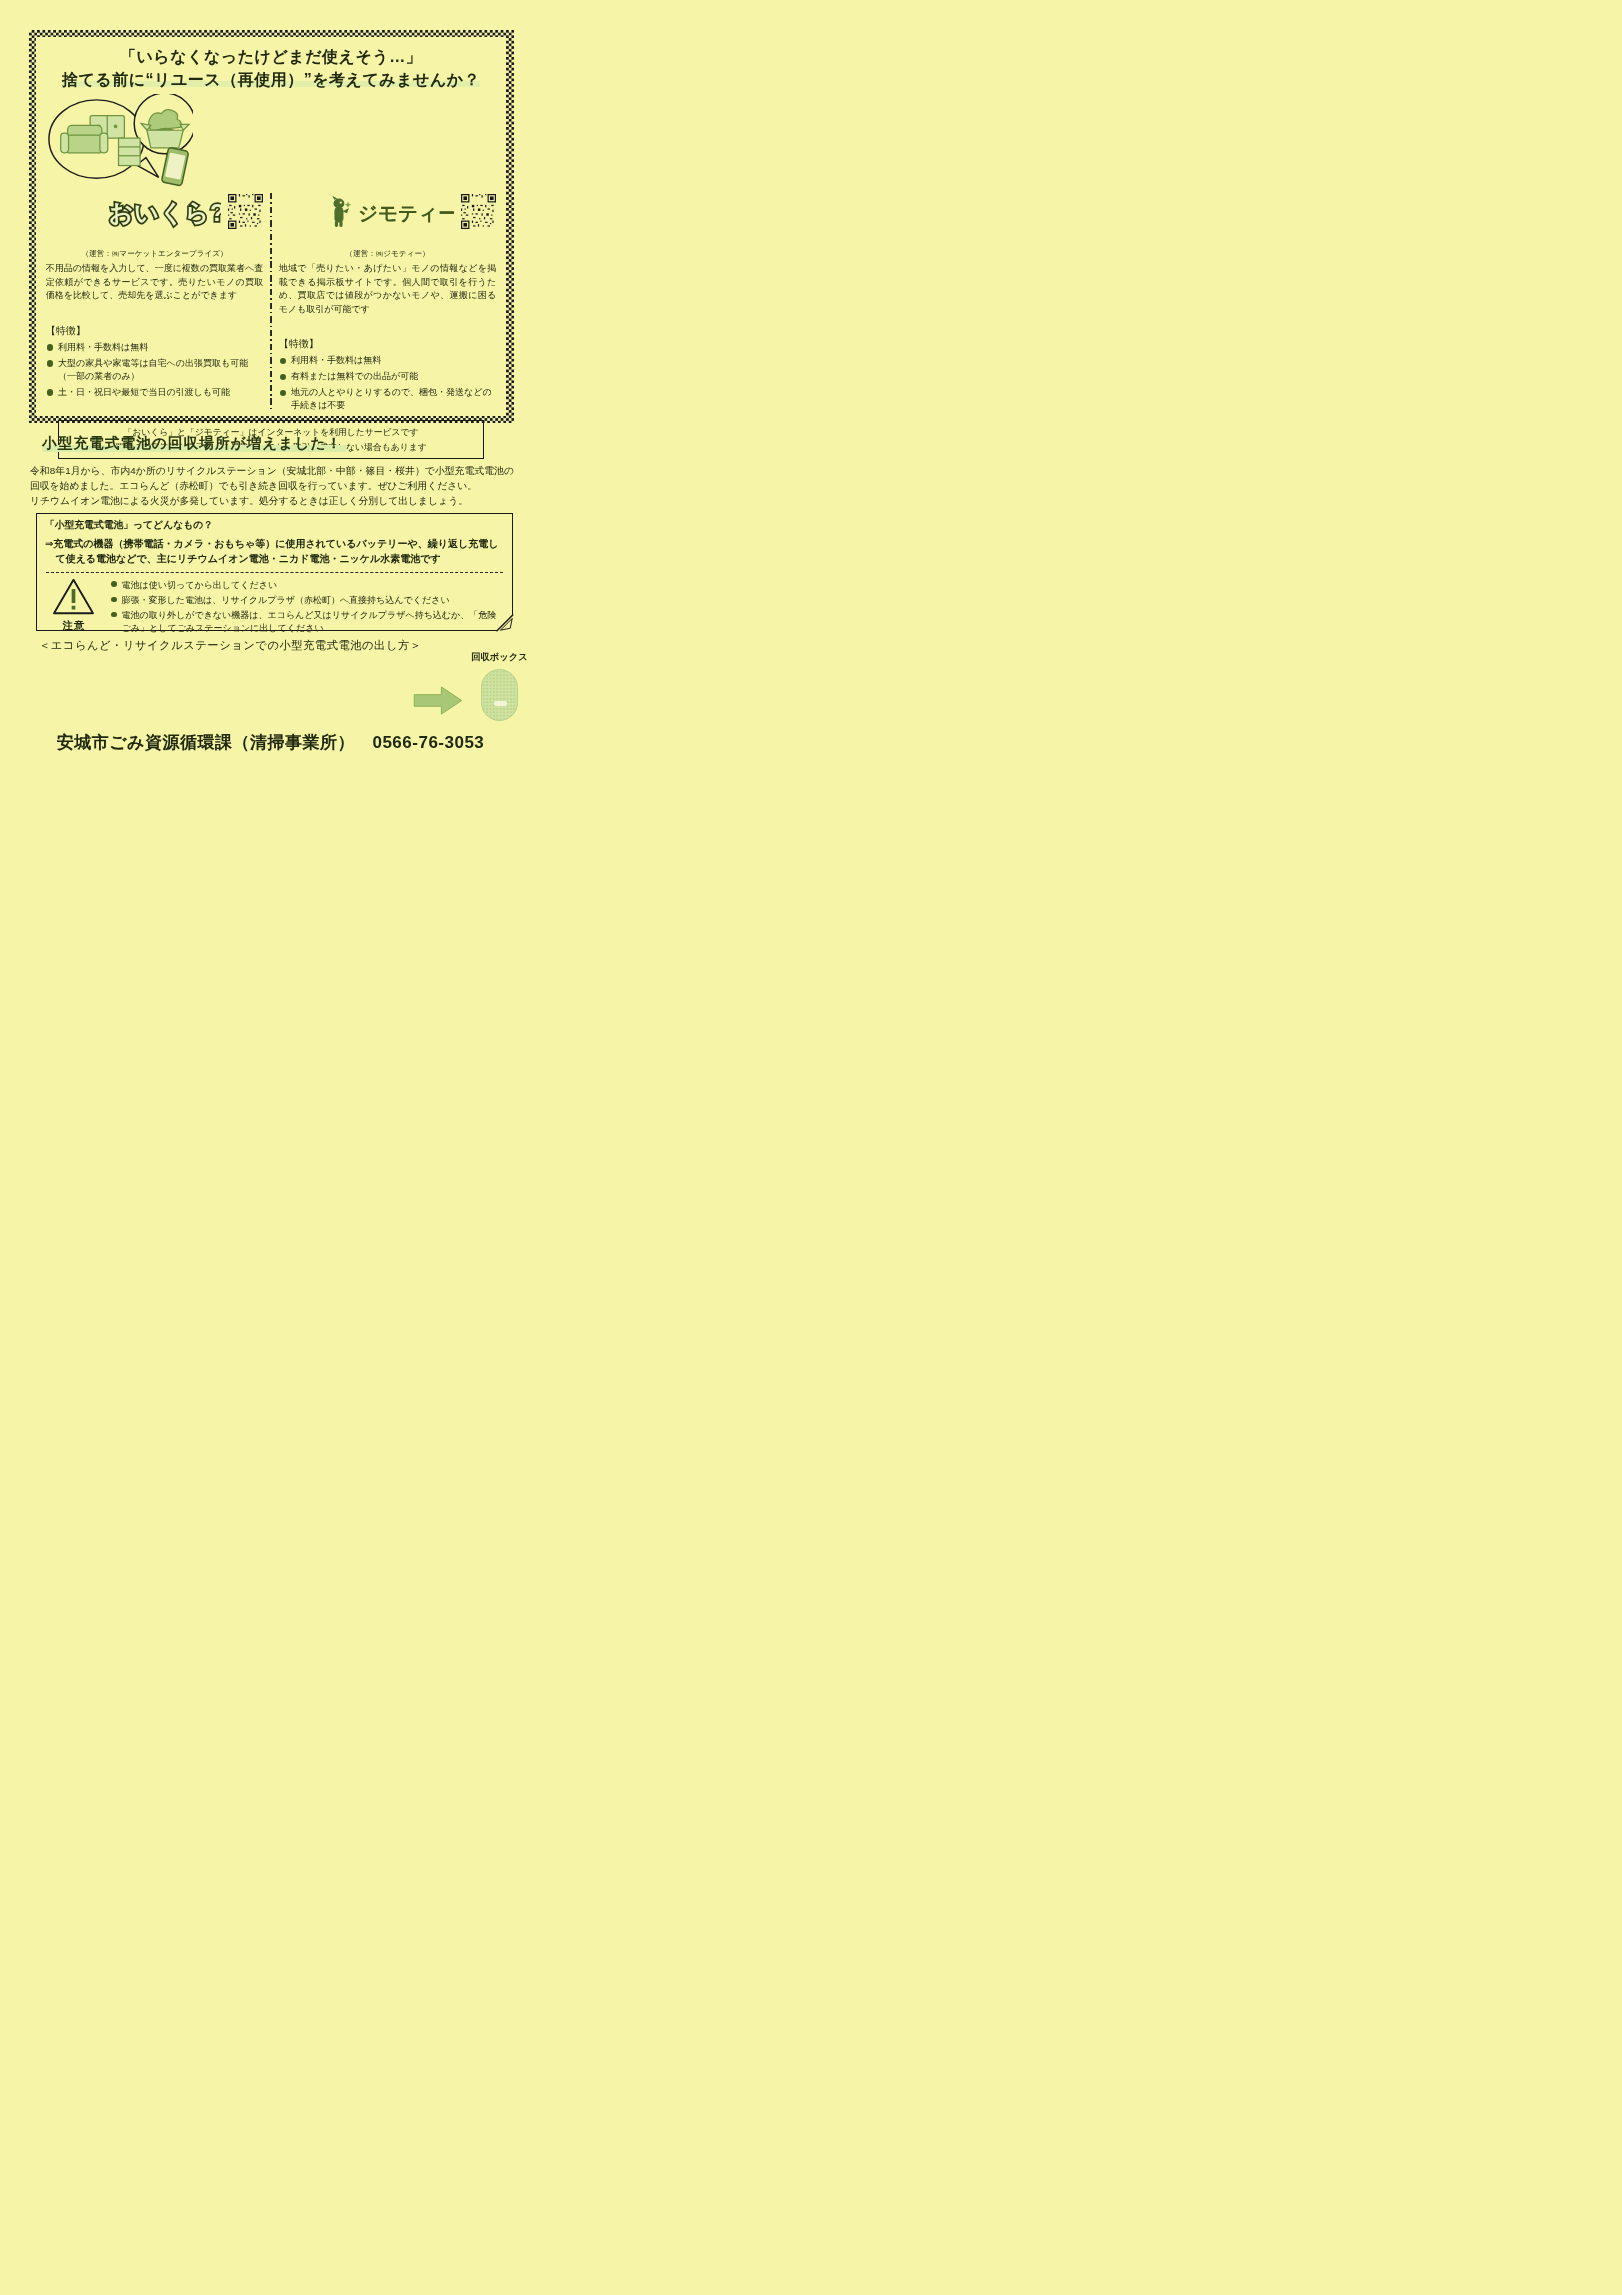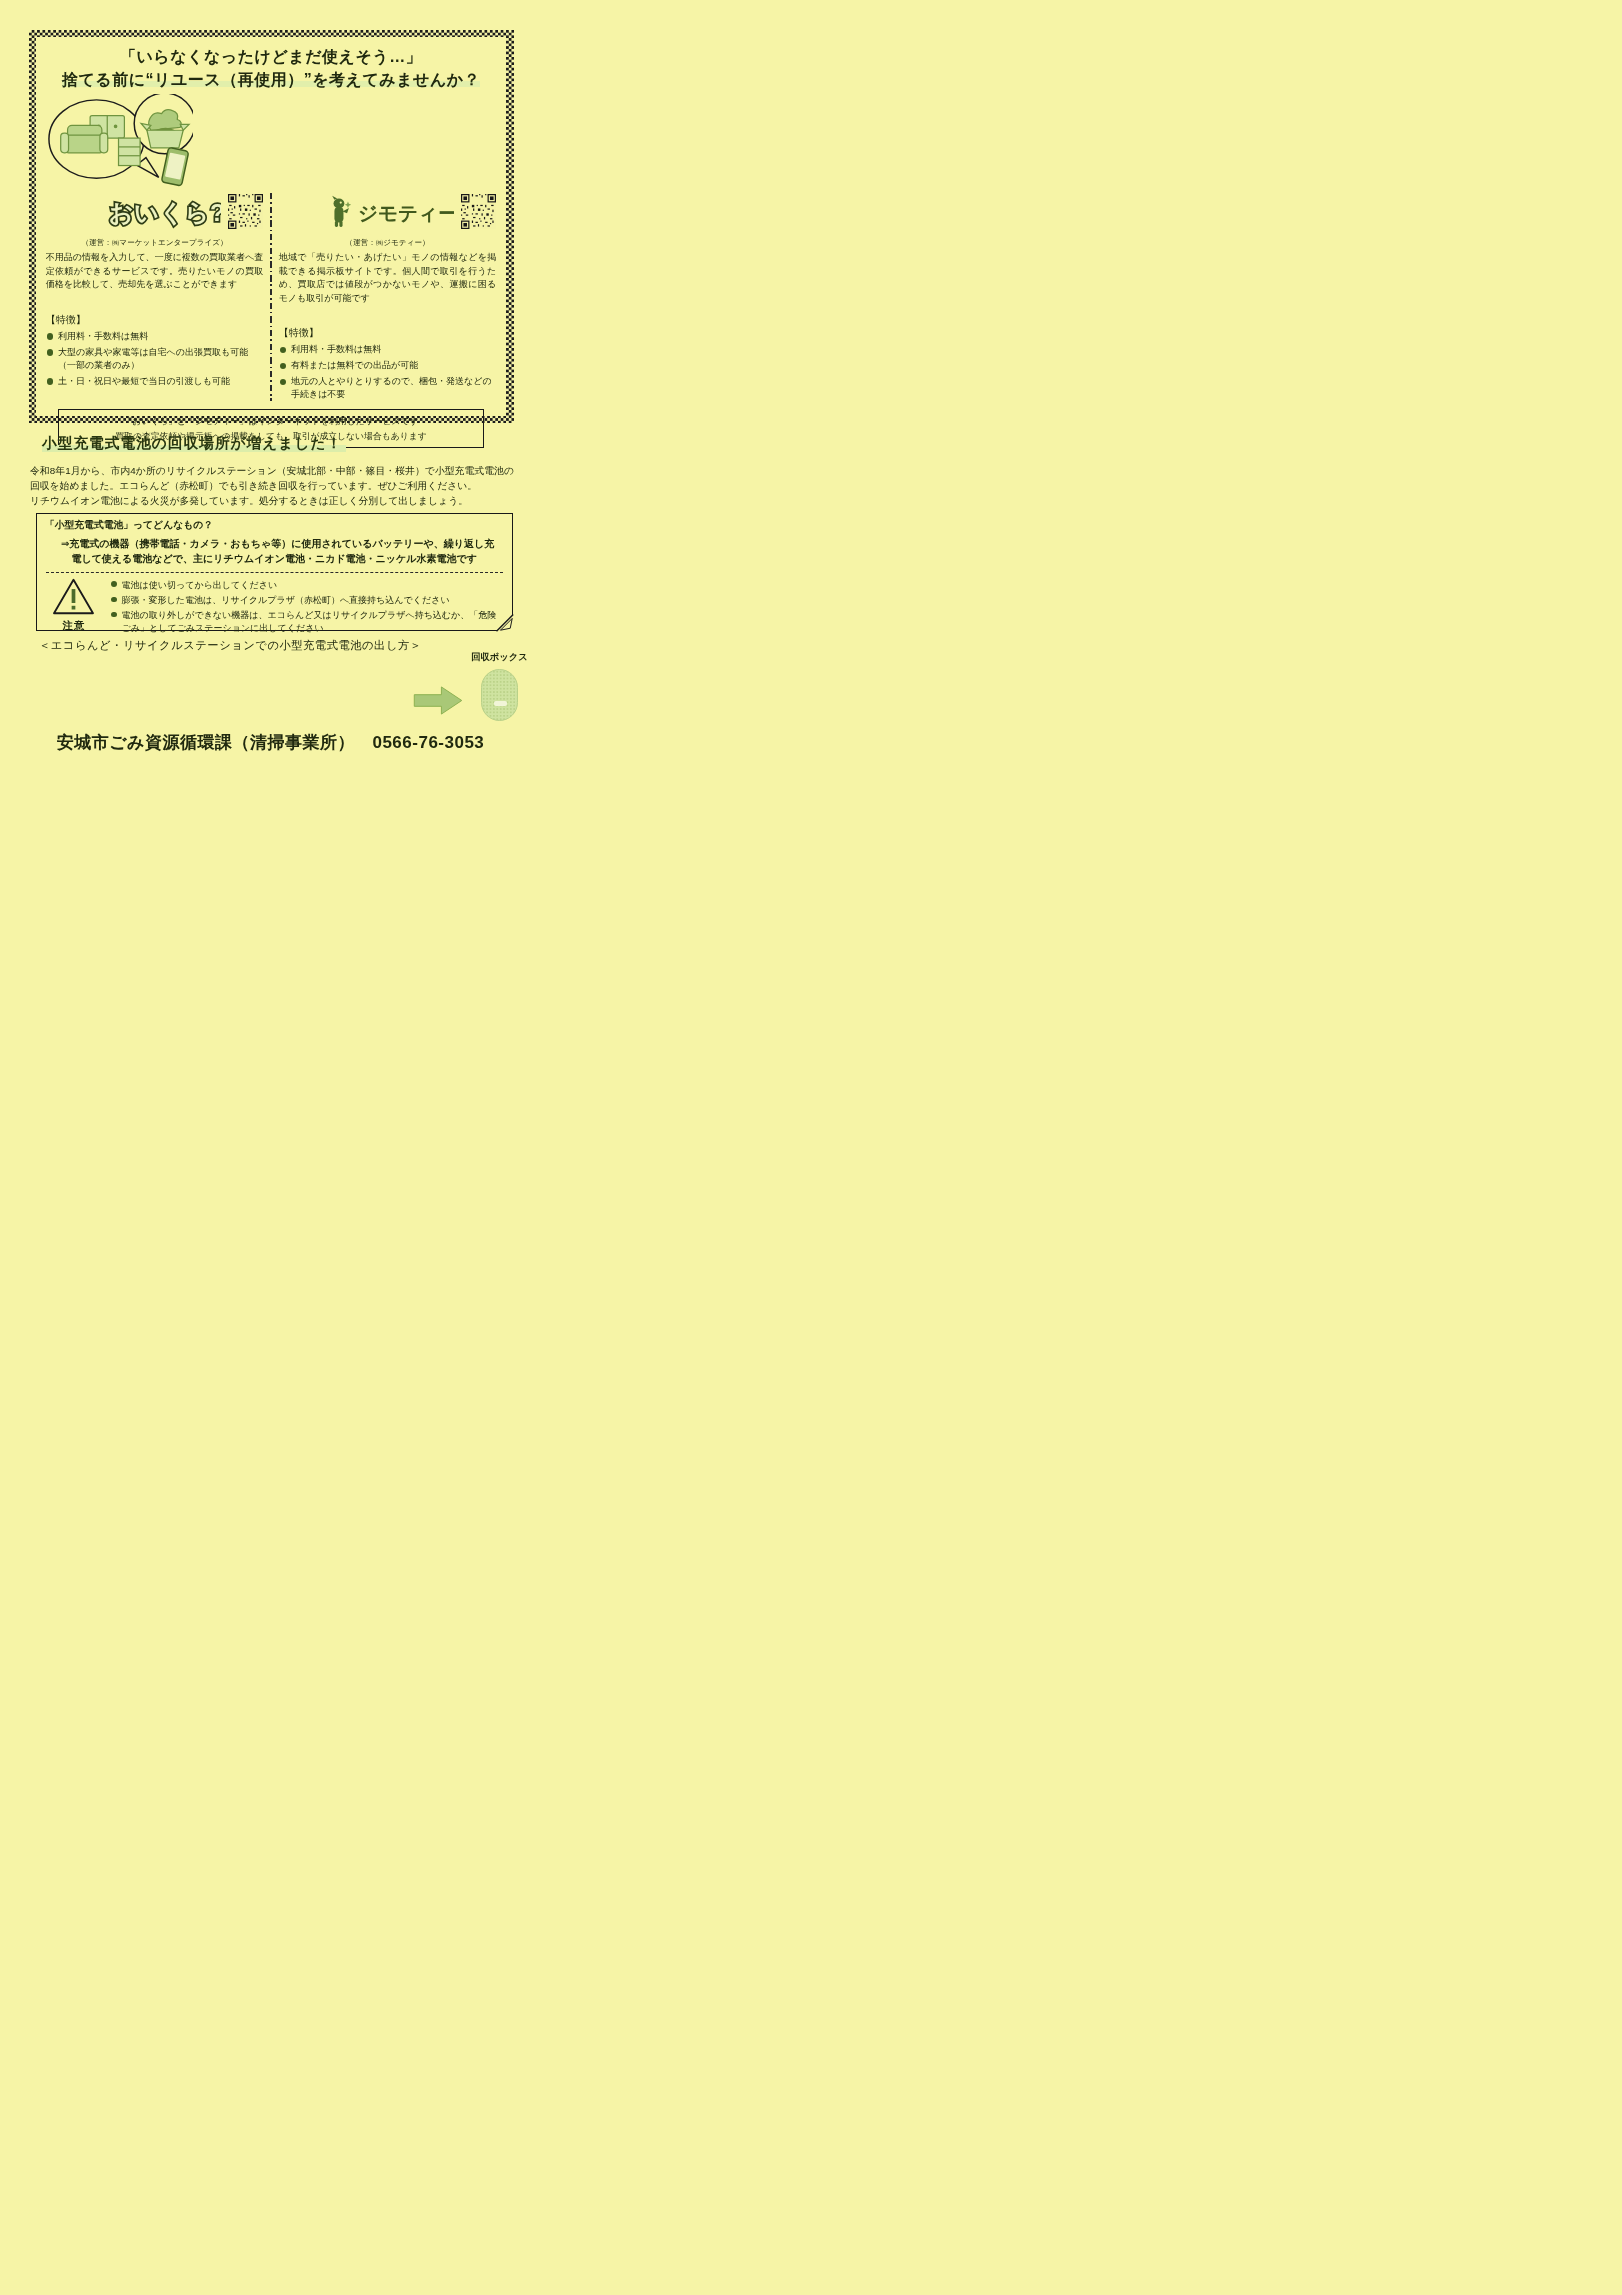--- a/index.html
+++ b/index.html
@@ -23,34 +23,34 @@
   .r-title{text-align:center;font-size:16px;font-weight:bold;line-height:1.45;letter-spacing:0.5px;margin-top:3.9px;}
   .hl{background-image:linear-gradient(to bottom,transparent 58%,var(--hl) 58%,var(--hl) 94%,transparent 94%);}
   .intro-row{display:flex;gap:3.9px;margin-top:4.9px;}
   .intro{flex:1;font-size:9.8px;line-height:1.55;text-align:justify;letter-spacing:0.2px;}
   .illo{width:147px;flex:0 0 auto;margin-top:-2.9px;}
   .svc-row{display:flex;margin-top:3.9px;align-items:stretch;}
   .svc{flex:1;min-width:0;}
   .svc-div{width:1.5px;margin:2.9px 6.9px 0;background-image:repeating-linear-gradient(to bottom,#2a2a2a 0 6.4px,transparent 6.4px 9.3px,#2a2a2a 9.3px 10.8px,transparent 10.8px 13.7px);}
   .logo-row{display:flex;justify-content:flex-end;align-items:center;gap:6.9px;height:42px;}
   .qr{width:35px;height:35px;flex:0 0 auto;}
-  .operator{text-align:center;font-size:7.6px;margin-top:5px;white-space:nowrap;}
+  .operator{text-align:center;font-size:7.6px;margin-top:16px;white-space:nowrap;}
   .svc-desc{font-size:9px;line-height:1.5;margin-top:3.9px;text-align:justify;}
   .feat-label{font-size:10px;margin-top:21px;}
   ul.feat{margin:2px 0 0;padding:0;list-style:none;}
   ul.feat li{position:relative;padding-left:12.3px;font-size:9px;line-height:1.45;margin-top:2.9px;}
   ul.feat li::before{content:"";position:absolute;left:1px;top:3.4px;width:6.4px;height:6.4px;border-radius:50%;background:#42601f;}
   .notice{border:1.2px solid #191919;margin:7.9px 12.8px 0;padding:3.9px 2px;text-align:center;font-size:8.8px;line-height:1.65;}
   
   .battery-head{position:absolute;left:42px;top:434px;font-size:14.7px;font-weight:bold;color:#273610;letter-spacing:1px;
     background-image:linear-gradient(to bottom,transparent 60%,#dcedaa 60%,#dcedaa 96%,transparent 96%);padding-right:3.9px;}
   .battery-paras{position:absolute;left:30px;top:463px;width:484px;font-size:9.8px;line-height:1.55;text-align:justify;}
   .what-box{position:absolute;left:36px;top:513px;width:477px;height:118px;border:1.5px solid #191919;padding:4.9px 7.9px 3.9px;}
   .wb-q{font-size:9.8px;font-weight:bold;}
-  .wb-a{font-size:10px;font-weight:bold;margin-top:3.9px;line-height:1.55;padding-left:1.05em;text-indent:-1.05em;margin-left:16px;}
+  .wb-a{font-size:10px;font-weight:bold;margin-top:3.9px;line-height:1.55;padding-left:1.05em;text-indent:-1.05em;}
   .wb-sep{border-top:1.5px dashed #2a2a2a;margin:4.9px 1px 3.9px;}
   .caution-row{display:flex;gap:6.9px;align-items:flex-start;}
   .caution-col{width:58px;text-align:center;flex:0 0 auto;}
   .caution-label{font-size:10.3px;font-weight:bold;margin-top:1px;letter-spacing:1px;}
   ul.cautions{flex:1;margin:0;padding:0;list-style:none;}
   ul.cautions li{position:relative;padding-left:11.8px;font-size:9px;line-height:1.45;margin-top:2px;}
   ul.cautions li::before{content:"";position:absolute;left:1px;top:2.9px;width:5.9px;height:5.9px;border-radius:50%;background:#42601f;}
   .dogear{position:absolute;right:-1.5px;bottom:-1.5px;}
   
   .howto-head{position:absolute;left:39px;top:638px;font-size:11.3px;font-weight:normal;letter-spacing:0.5px;}

